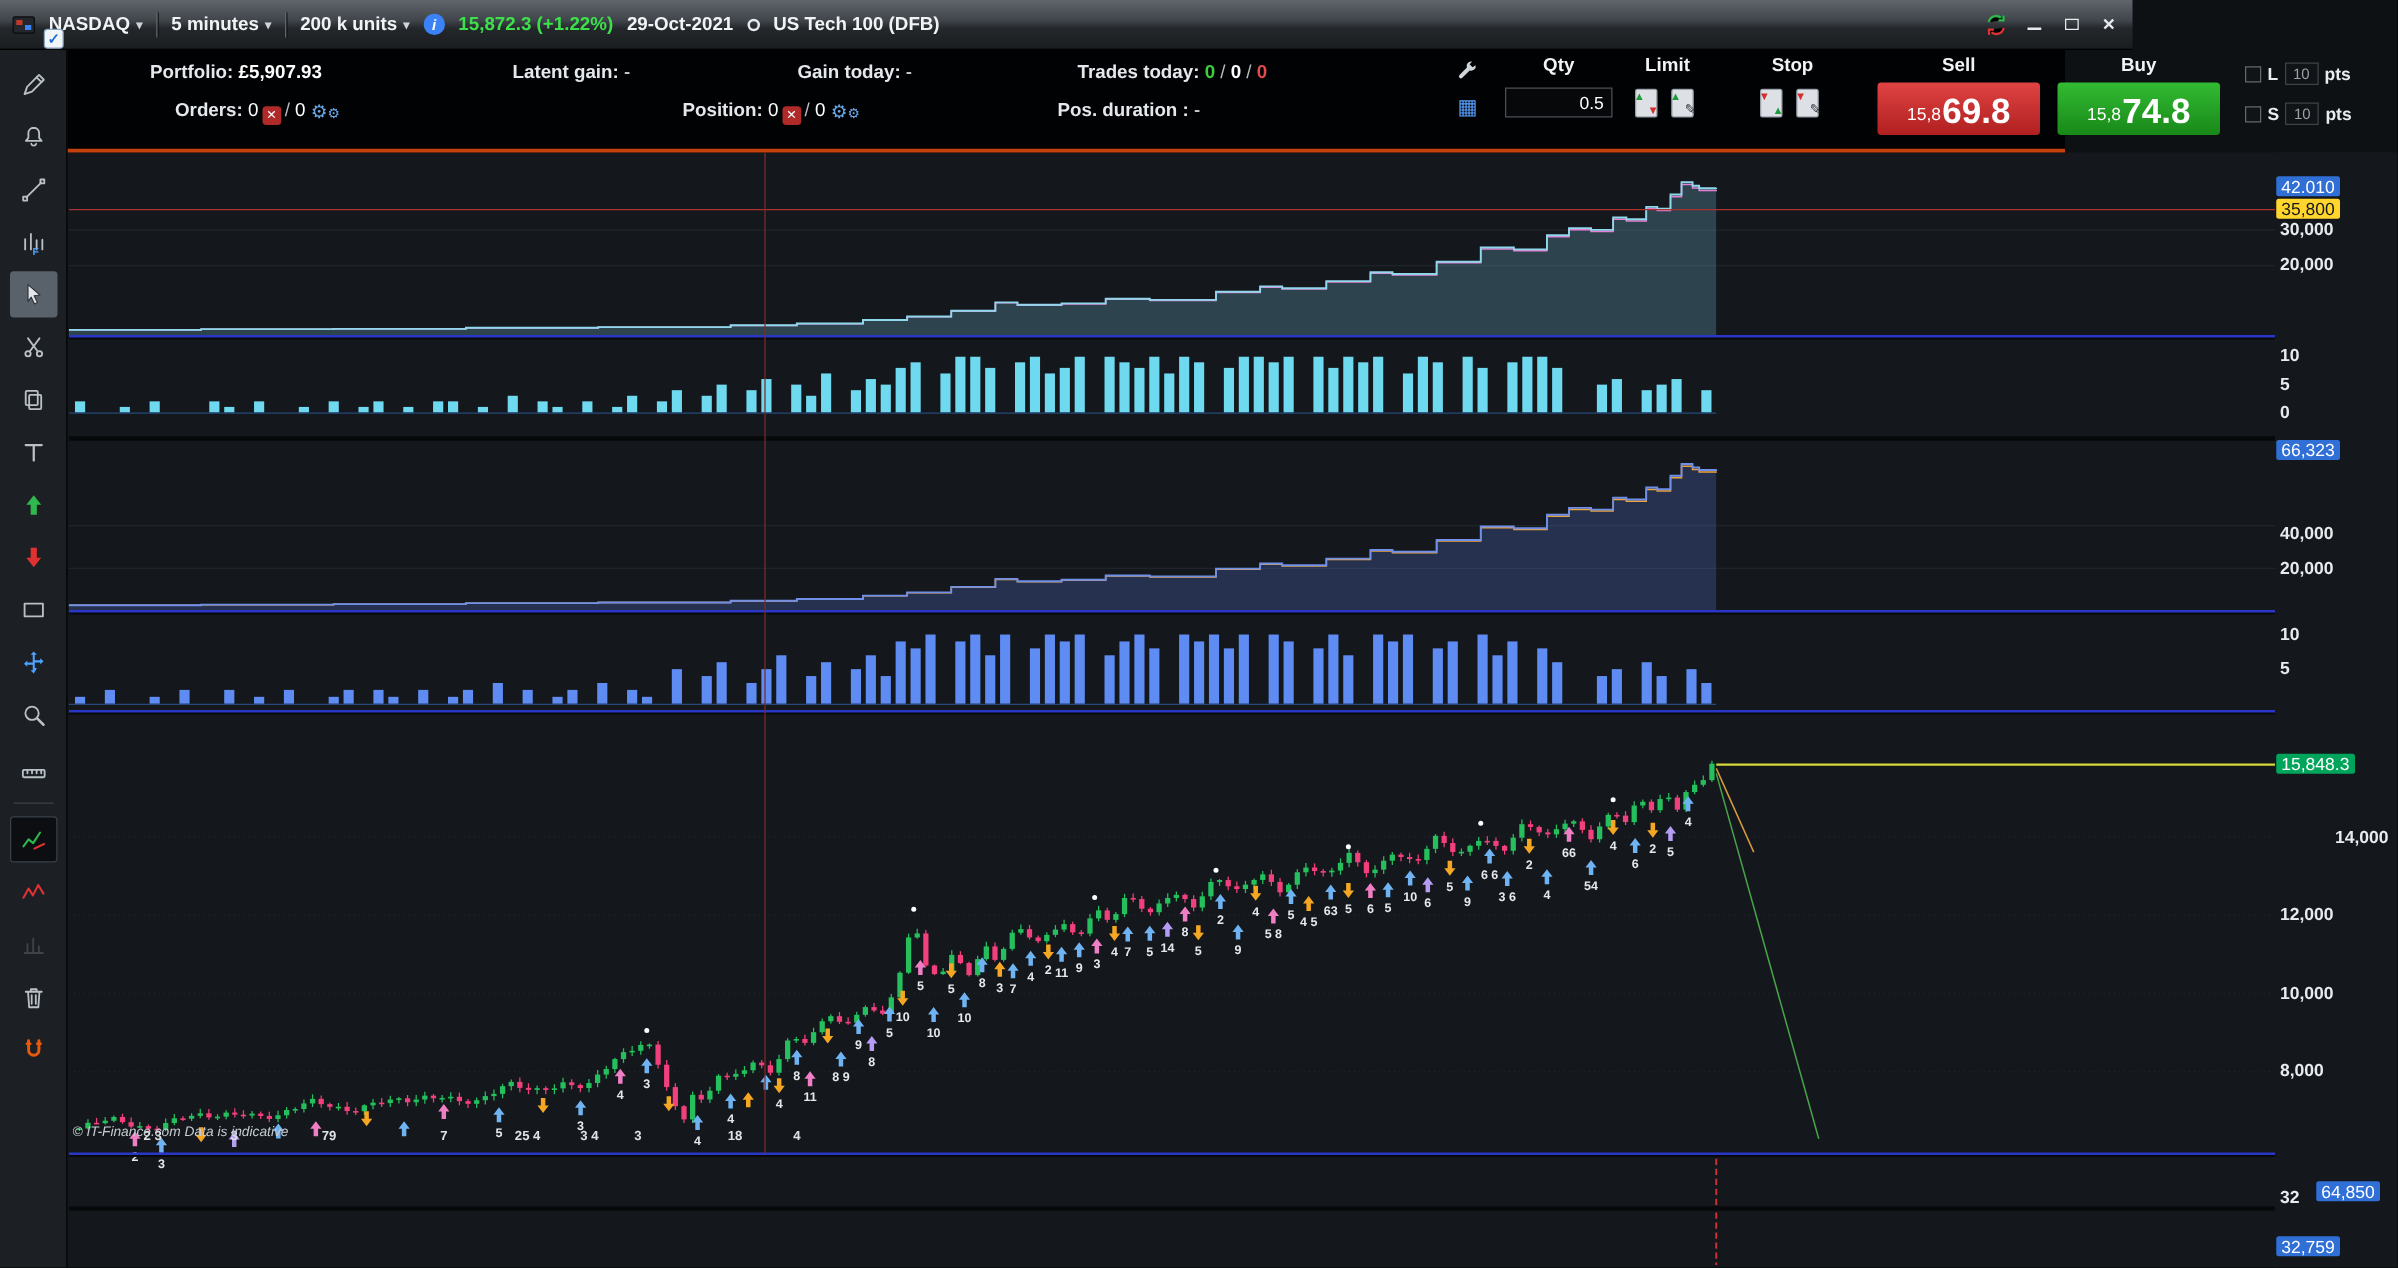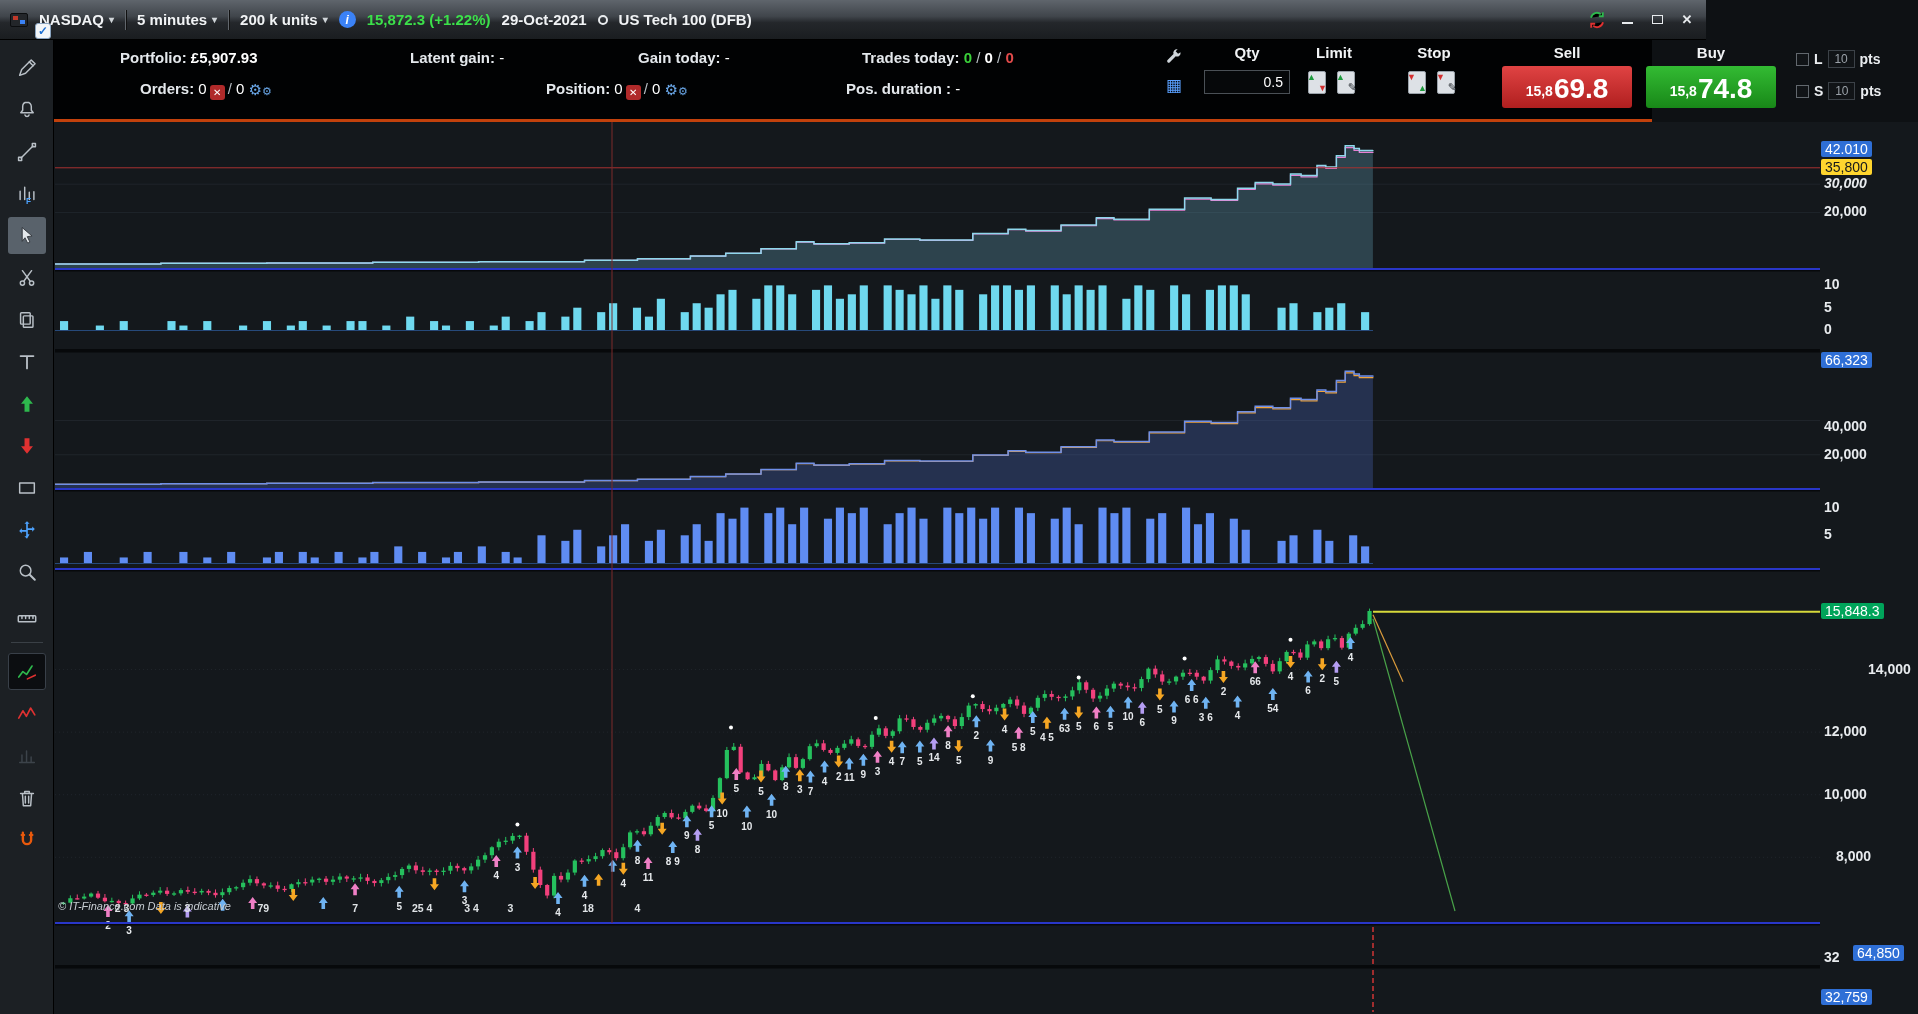--- a/index.html
+++ b/index.html
@@ -47,21 +47,21 @@
 .toolmini{position:absolute;width:24px;height:24px;display:flex;align-items:center;justify-content:center;cursor:pointer}
 .keypad{color:#5aa0ff;font-size:17px;line-height:17px}
 .ordico{position:absolute;width:22px;height:25px;cursor:pointer}
 .ordico .page{position:absolute;left:2px;top:1px;right:2px;bottom:1px;background:#dde1e6;border-radius:2px;border:1px solid #9aa2aa}
 .ordico .a-up{position:absolute;left:1px;top:2px;font-size:9px;color:#1d9a3c;z-index:2;font-weight:bold}
 .ordico .a-dn{position:absolute;right:1px;bottom:2px;font-size:9px;color:#d32f2f;z-index:2;font-weight:bold}
 .ordico .pen{position:absolute;right:0px;bottom:1px;font-size:11px;color:#30353a;z-index:2}
 .bigbtn{position:absolute;width:130px;height:42px;border-radius:3px;color:#fff;display:flex;align-items:flex-end;justify-content:center;padding-bottom:3px;cursor:pointer}
 .bigbtn.sell{background:linear-gradient(180deg,#e04343,#b01f1f)}
 .bigbtn.buy{background:linear-gradient(180deg,#33bb33,#188818)}
-.bigbtn .sm{font-size:14px;font-weight:bold;line-height:27px;margin-right:1px}
+.bigbtn .sm{font-size:14px;font-weight:normal;line-height:27px;margin-right:1px}
 .bigbtn .lg{font-size:28px;font-weight:bold;line-height:32px}
 .cbrow{position:absolute;display:flex;align-items:center;gap:5px;font-weight:bold;font-size:14px}
 .cb{width:13px;height:13px;background:#111417;border:1px solid #62686e;cursor:pointer}
 .ptsbox{width:27px;height:18px;background:#111417;border:1px solid #3c4248;color:#9aa1a8;font-size:12px;text-align:center;line-height:16px;font-weight:normal}
 
 
 #chartbg{position:absolute;left:54px;top:122px;width:1864px;height:892px;background:#14181c}
 #chart-svg{position:absolute;left:55px;top:122px;z-index:1}
 #axis-layer{position:absolute;left:1820px;top:122px;width:98px;height:892px;background:#14181c;font-weight:bold;font-size:14px;color:#e8ebee;z-index:2}
 .axlab{position:absolute;left:4px;white-space:nowrap}
@@ -1036,35 +1036,35 @@
       <line x1="0" y1="367" x2="1765" y2="367" stroke="#2936c8" stroke-width="2"></line>
       <line x1="0" y1="448" x2="1765" y2="448" stroke="#07090b" stroke-width="3"></line>
       <line x1="0" y1="447" x2="1765" y2="447" stroke="#2936c8" stroke-width="2"></line>
       <line x1="0" y1="802" x2="1765" y2="802" stroke="#07090b" stroke-width="3"></line>
       <line x1="0" y1="801" x2="1765" y2="801" stroke="#2936c8" stroke-width="2"></line>
       <line x1="0" y1="845" x2="1765" y2="845" stroke="#07090b" stroke-width="3"></line>
       <line x1="0" y1="844" x2="1765" y2="844" stroke="#07090b" stroke-width="2"></line>
       <line x1="557" y1="0" x2="557" y2="801" stroke="#7d2b2b" stroke-width="1"></line>
     </svg>
   <div id="axis-layer">
-      <div class="axlab" style="top: 53.1923px; font-style: italic;">30,000</div>
+      <div class="axlab" style="top: 53.1923px;">30,000</div>
       <div class="axlab" style="top: 81.4615px;">20,000</div>
       <div class="badge blue" style="top: 19.241px;">42.010</div>
       <div class="badge yellow" style="top: 36.7962px;">35,800</div>
       <div class="axlab" style="top: 154.385px;">10</div>
       <div class="axlab" style="top: 176.692px;">5</div>
       <div class="axlab" style="top: 199px;">0</div>
       <div class="axlab" style="top: 296px;">40,000</div>
       <div class="axlab" style="top: 323.75px;">20,000</div>
       <div class="badge blue" style="top: 230px;">66,323</div>
       <div class="axlab" style="top: 376.615px;">10</div>
       <div class="axlab" style="top: 404.308px;">5</div>
       <div class="axlab" style="top: 538.56px; margin-left: 44px;">14,000</div>
       <div class="axlab" style="top: 601.138px;">12,000</div>
       <div class="axlab" style="top: 663.716px;">10,000</div>
-      <div class="axlab" style="top: 726.293px; margin-left: 12px;">8,000</div>
+      <div class="axlab" style="top: 726.293px;">8,000</div>
       <div class="badge green" style="top: 480.729px;">15,848.3</div>
       <div class="badge blue" style="top: 823px; margin-left: 32px;">64,850</div>
       <div class="axlab" style="top: 826.8px;">32</div>
       <div class="badge blue" style="top: 867.36px;">32,759</div>
     </div>
   <div id="copyright">© IT-Finance.com Data is indicative</div>
 </div>
 
 </body></html>

